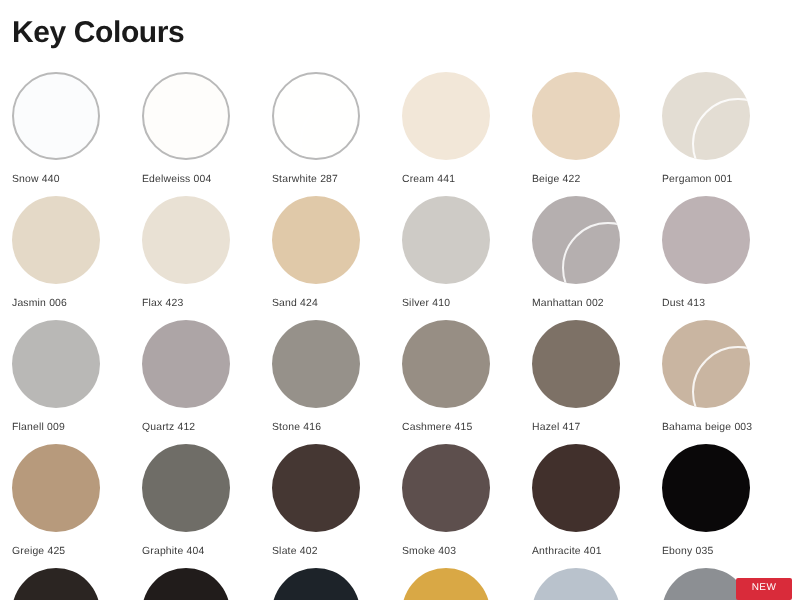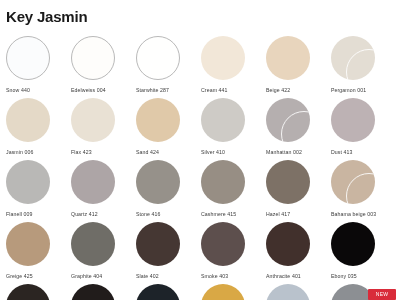--- a/index.html
+++ b/index.html
@@ -84,21 +84,21 @@
     font-size: 5px;
     color: #ffffff;
     text-align: center;
     line-height: 11px;
     letter-spacing: 0.2px;
   }
 </style>
 </head>
 <body>
 
-<h1 id="page-title">Key Jasmin</h1>
+<h1 id="page-title">Key Colours</h1>
 
 <div id="swatch-grid">
     <div class="swatch-cell">
       <div class="swatch-circle outlined" style="background: rgb(251, 252, 253);"></div>
       <div class="swatch-label">Snow 440</div>
     </div>
     <div class="swatch-cell">
       <div class="swatch-circle outlined" style="background: rgb(254, 253, 251);"></div>
       <div class="swatch-label">Edelweiss 004</div>
     </div>

